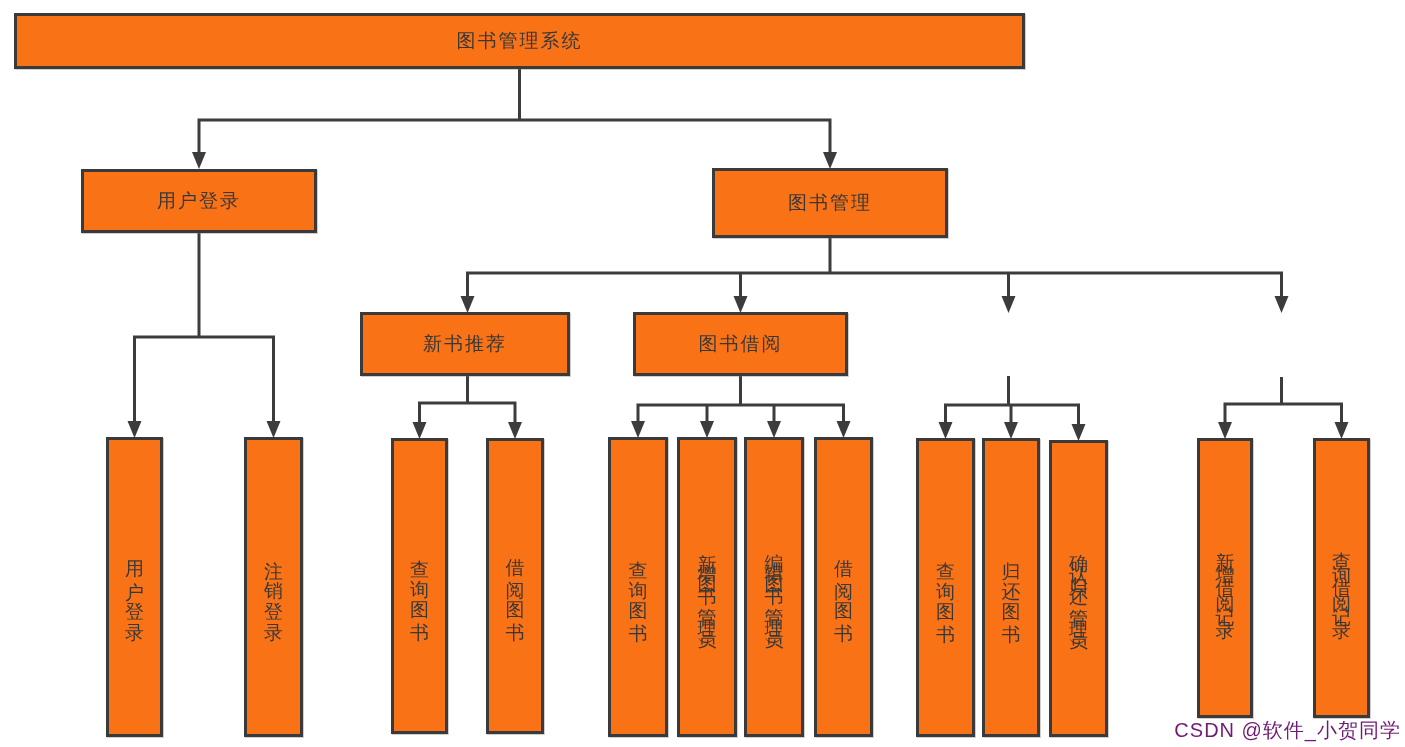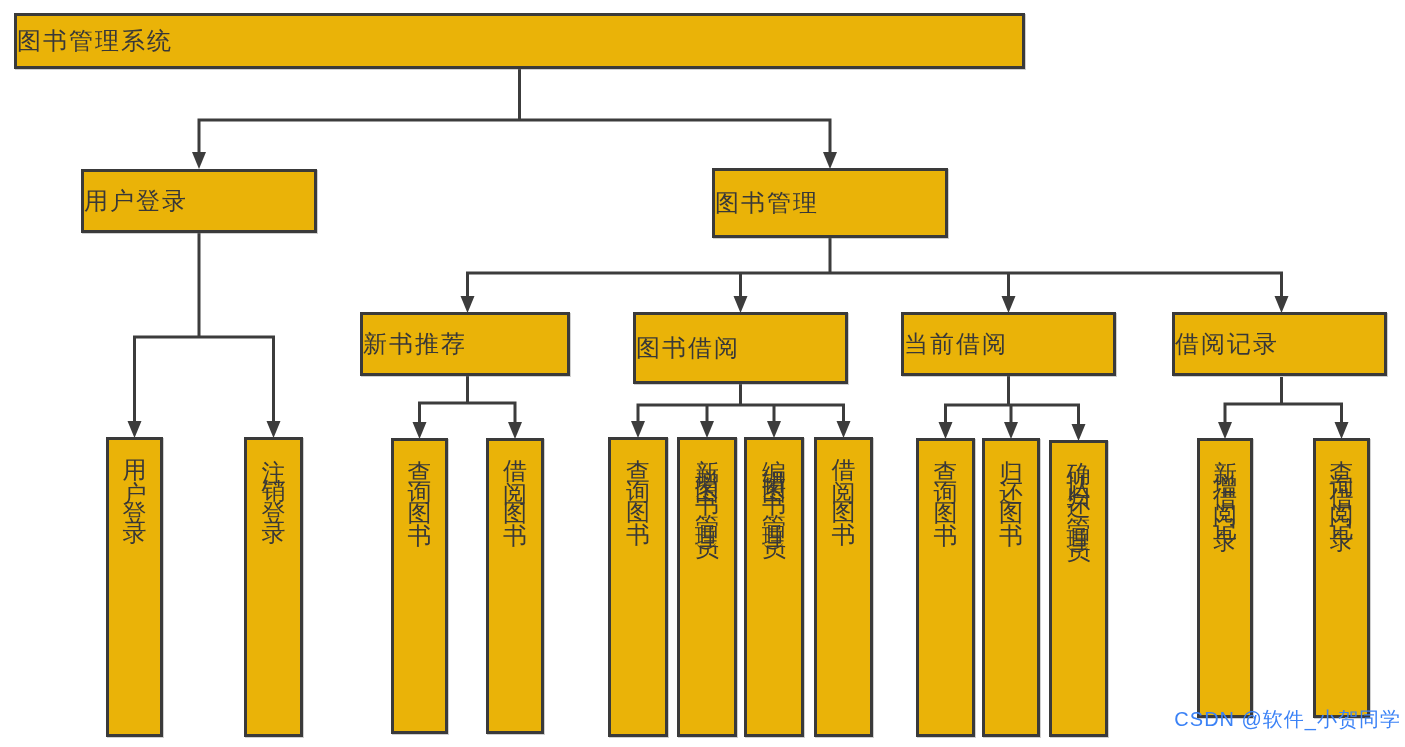--- a/index.html
+++ b/index.html
@@ -12,45 +12,46 @@
     color: #383838;
     overflow: hidden;
   }
   .wires {
     position: absolute;
     left: 0; top: 0;
     width: 1405px; height: 747px;
   }
   .node {
     position: absolute;
-    background: #eab308;
+    background: #f97316;
     border: 3px solid #3a3a3a;
     box-sizing: border-box;
     display: flex;
     align-items: center;
-    font-size: 24px;
+    justify-content: center;
+    font-size: 19px;
     color: #383838;
     box-shadow: 1px 1px 0 rgba(120,120,120,0.35);
   }
   .node.h span { letter-spacing: 2px; white-space: nowrap; }
   .node.v {
     writing-mode: vertical-rl;
     text-orientation: mixed;
   }
   .node.v span { white-space: nowrap; }
   .v4 span { letter-spacing: 21px; }
   .v6 span { letter-spacing: 14px; }
   .v9 span { letter-spacing: 11px; }
   .watermark {
     position: absolute;
     right: 4px;
-    bottom: 14px;
+    bottom: 3px;
     font-size: 20px;
     letter-spacing: 1px;
-    color: #3b82f6;
+    color: #701a75;
     z-index: 5;
     white-space: nowrap;
   }
 </style>
 </head>
 <body>
 
 <div class="canvas">
 
   <svg class="wires" viewBox="0 0 1405 747" aria-hidden="true">
@@ -93,28 +94,22 @@
   <div class="node h" style="left:81px; top:169px; width:236px; height:64px">
     <span>用户登录</span>
   </div>
   <div class="node h" style="left:712px; top:168px; width:236px; height:70px">
     <span>图书管理</span>
   </div>
 
   <div class="node h" style="left:360px; top:312px; width:210px; height:64px">
     <span>新书推荐</span>
   </div>
-  <div class="node h" style="left:633px; top:312px; width:215px; height:72px">
+  <div class="node h" style="left:633px; top:312px; width:215px; height:64px">
     <span>图书借阅</span>
-  </div>
-  <div class="node h" style="left:901px; top:312px; width:215px; height:64px">
-    <span>当前借阅</span>
-  </div>
-  <div class="node h" style="left:1172px; top:312px; width:215px; height:64px">
-    <span>借阅记录</span>
   </div>
 
   <div class="node v v4" style="left:106px; top:437px; width:57px; height:300px">
     <span>用户登录</span>
   </div>
   <div class="node v v4" style="left:244px; top:437px; width:59px; height:300px">
     <span>注销登录</span>
   </div>
 
   <div class="node v v4" style="left:391px; top:438px; width:57px; height:296px">

